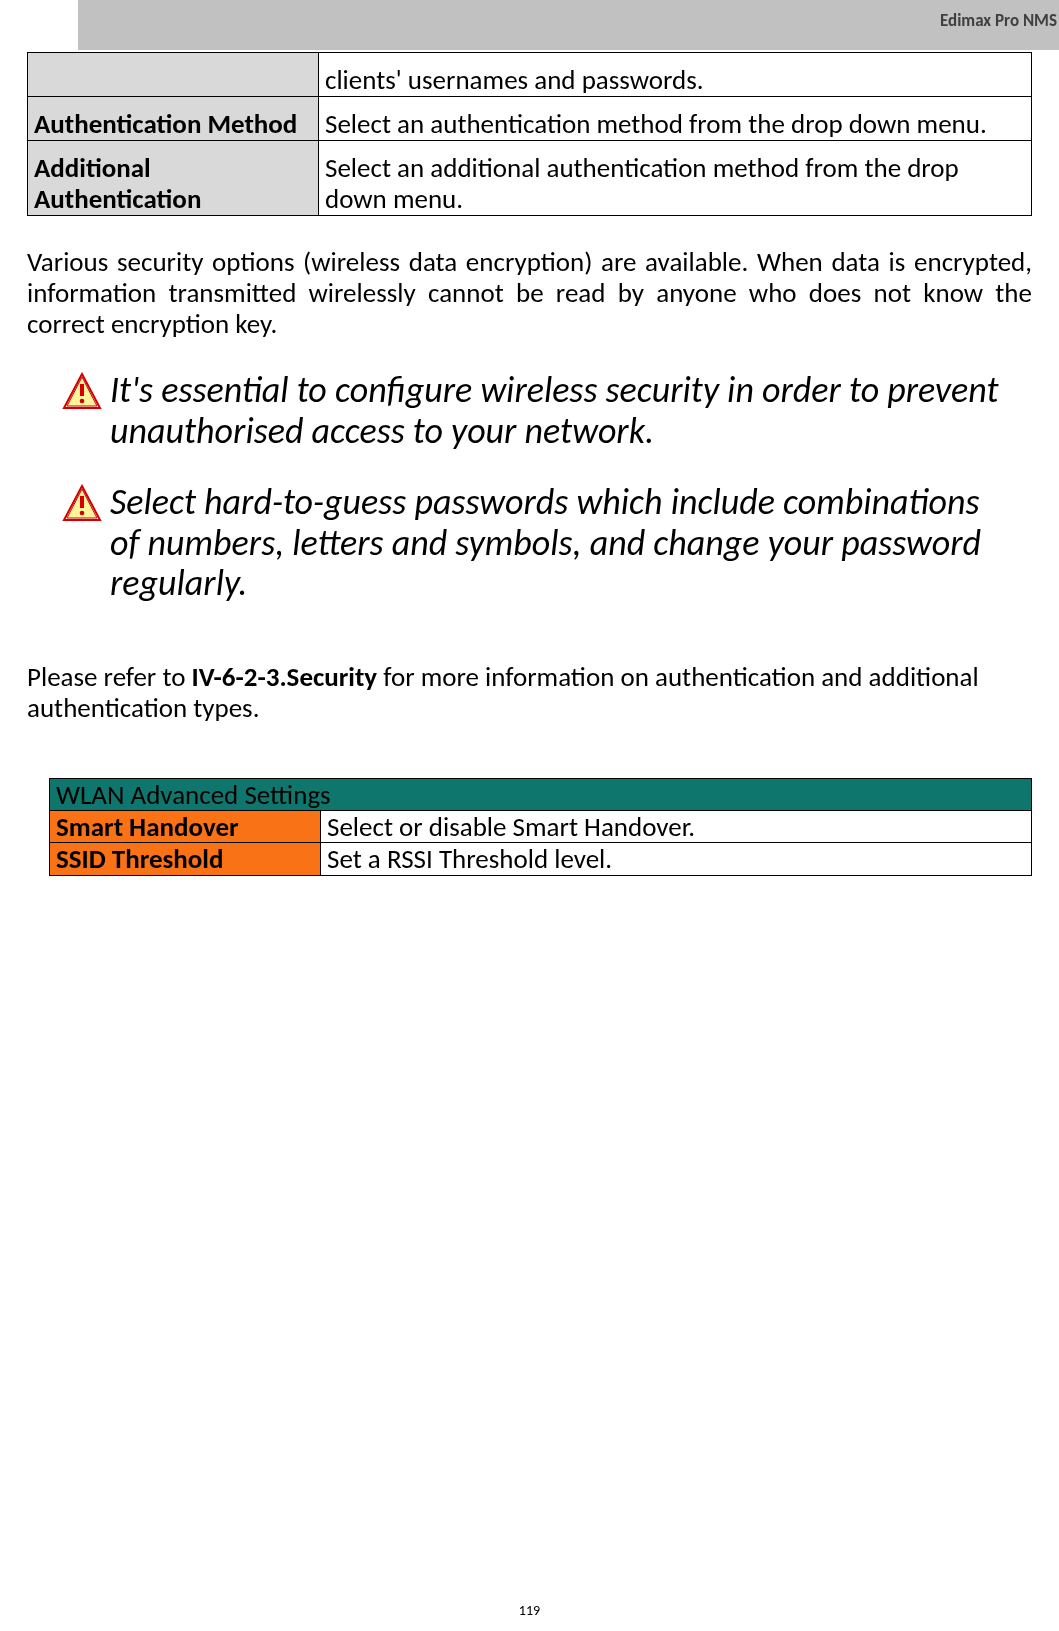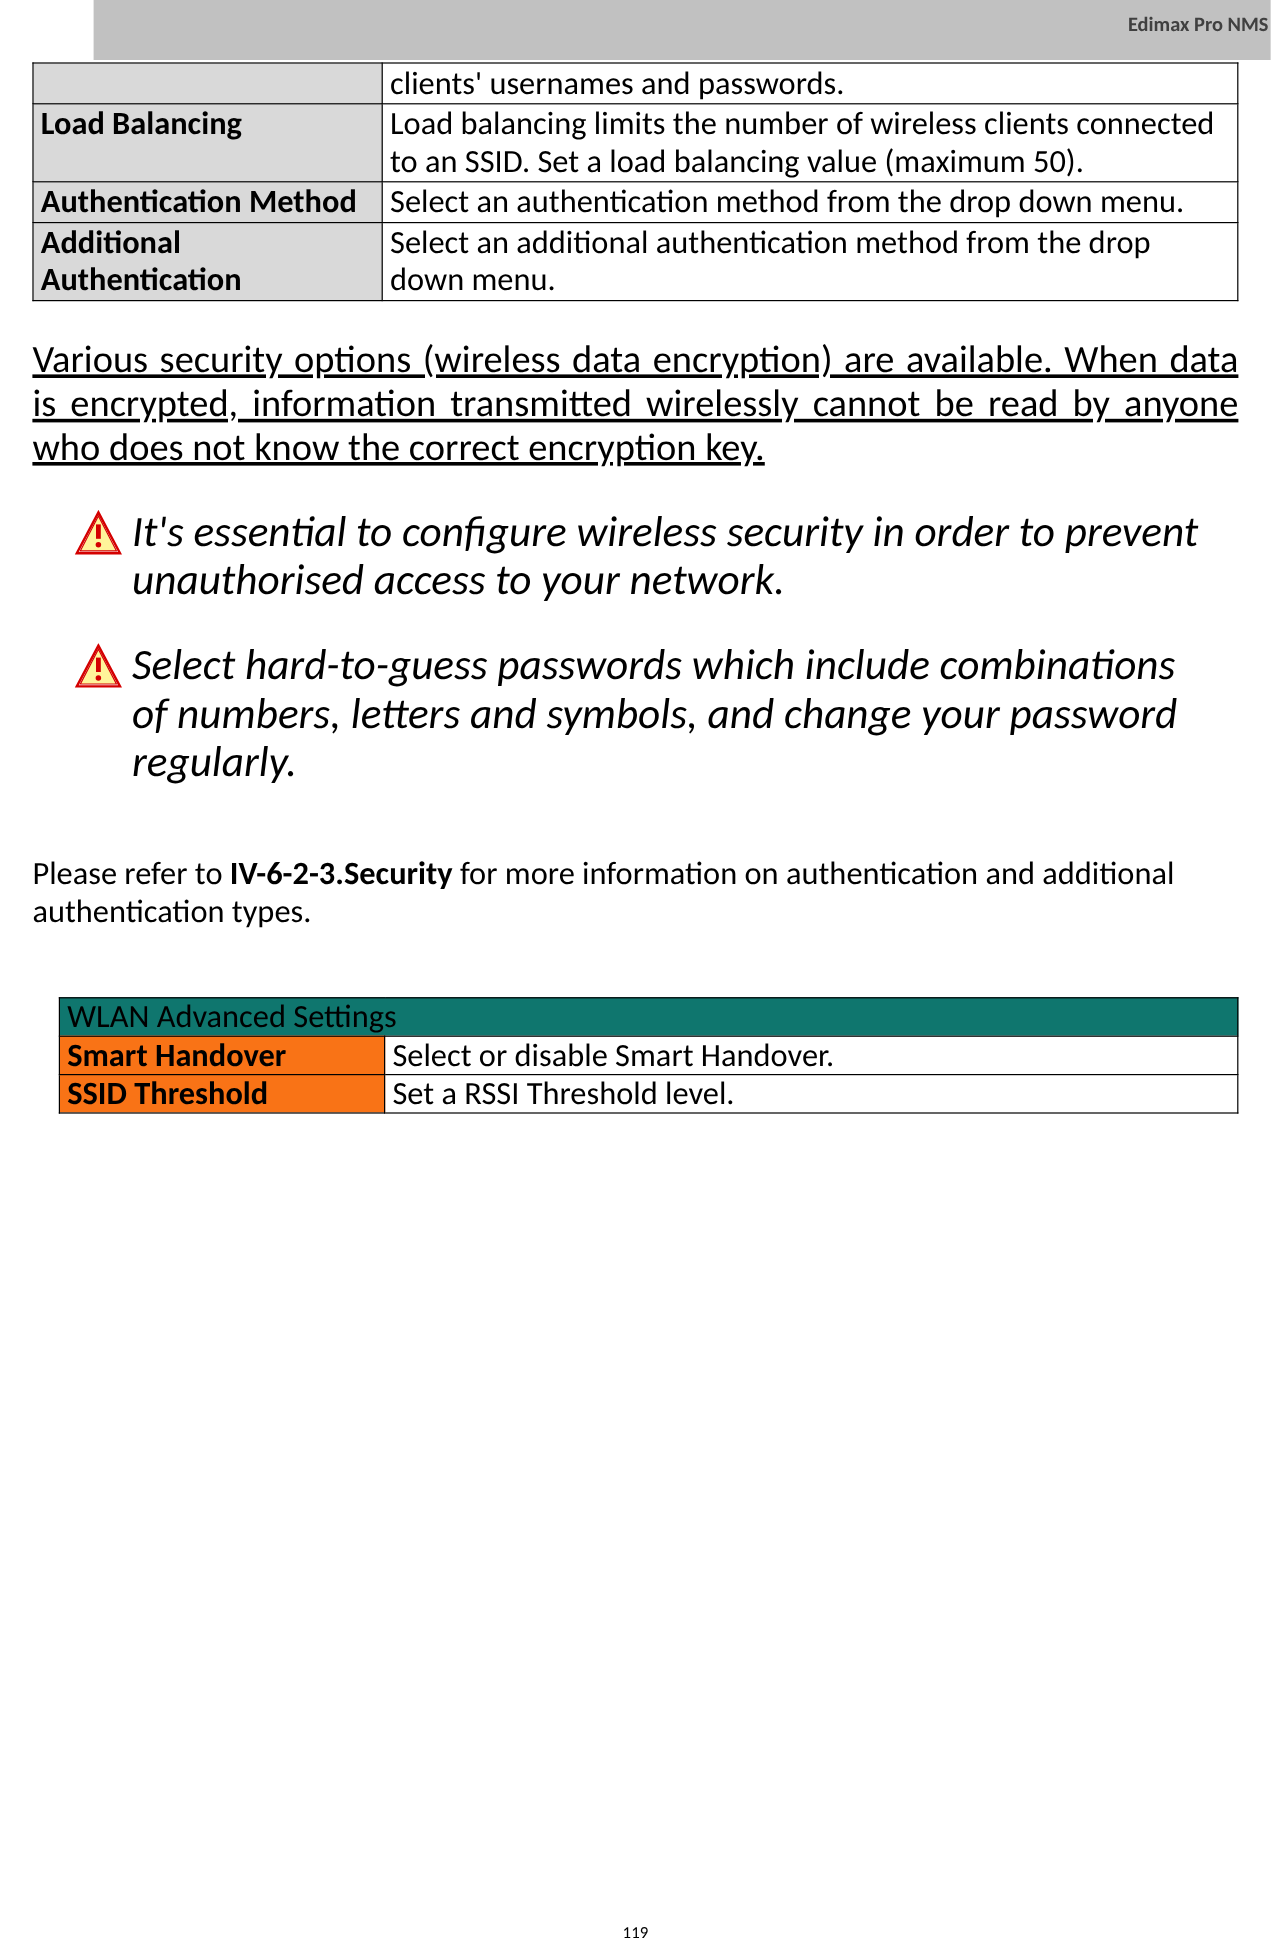--- a/index.html
+++ b/index.html
@@ -41,34 +41,33 @@
       padding: 52px 27px 0 27px;
     }
     table.tbl {
       border-collapse: collapse;
       width: 100%;
       font-size: 27px;
       line-height: 1.15;
     }
     table.tbl td {
       border: 1px solid #000;
-      padding: 1px 6px 1px 6px;
+      padding: 11px 6px 1px 6px;
       vertical-align: top;
     }
     table.tbl td.label {
       background: #d9d9d9;
       font-weight: bold;
       width: 278px;
     }
     p.para {
-      font-size: 32px;
+      font-size: 27px;
       margin: 0;
       line-height: 1.14;
       text-align: justify;
-      text-decoration: underline;
     }
     .spacer { height: 31px; }
     .spacer-sm { height: 30px; }
     .warning-block {
       display: flex;
       align-items: flex-start;
       padding-left: 35px;
       padding-right: 30px;
     }
     .warning-icon {
@@ -128,24 +127,20 @@
 </div>
 <div class="header-label">Edimax Pro NMS</div>
 
 <div class="content">
 
   <table class="tbl">
     <tbody>
         <tr>
       <td class="label"></td>
       <td>clients' usernames and passwords.</td>
-    </tr>
-    <tr>
-      <td class="label">Load Balancing</td>
-      <td>Load balancing limits the number of wireless clients connected to an SSID. Set a load balancing value (maximum 50).</td>
     </tr>
     <tr>
       <td class="label">Authentication Method</td>
       <td>Select an authentication method from the drop down menu.</td>
     </tr>
     <tr>
       <td class="label">Additional Authentication</td>
       <td>Select an additional authentication method from the drop down menu.</td>
     </tr>
   </tbody>

